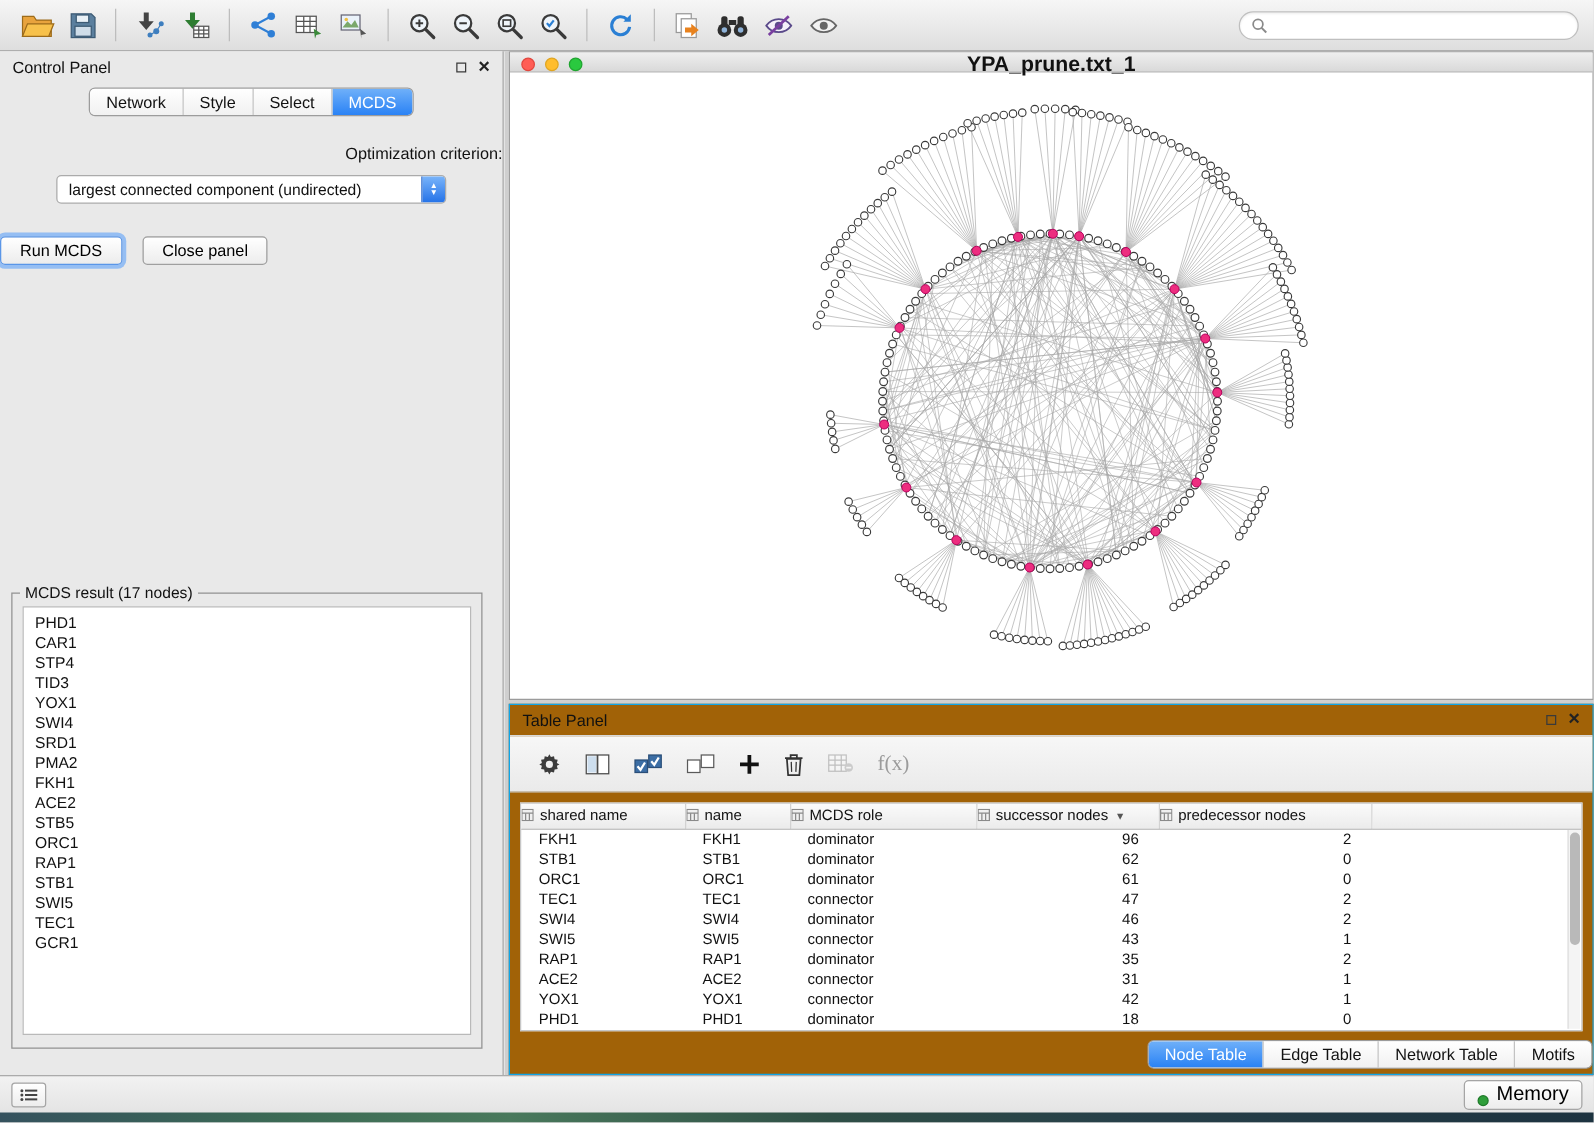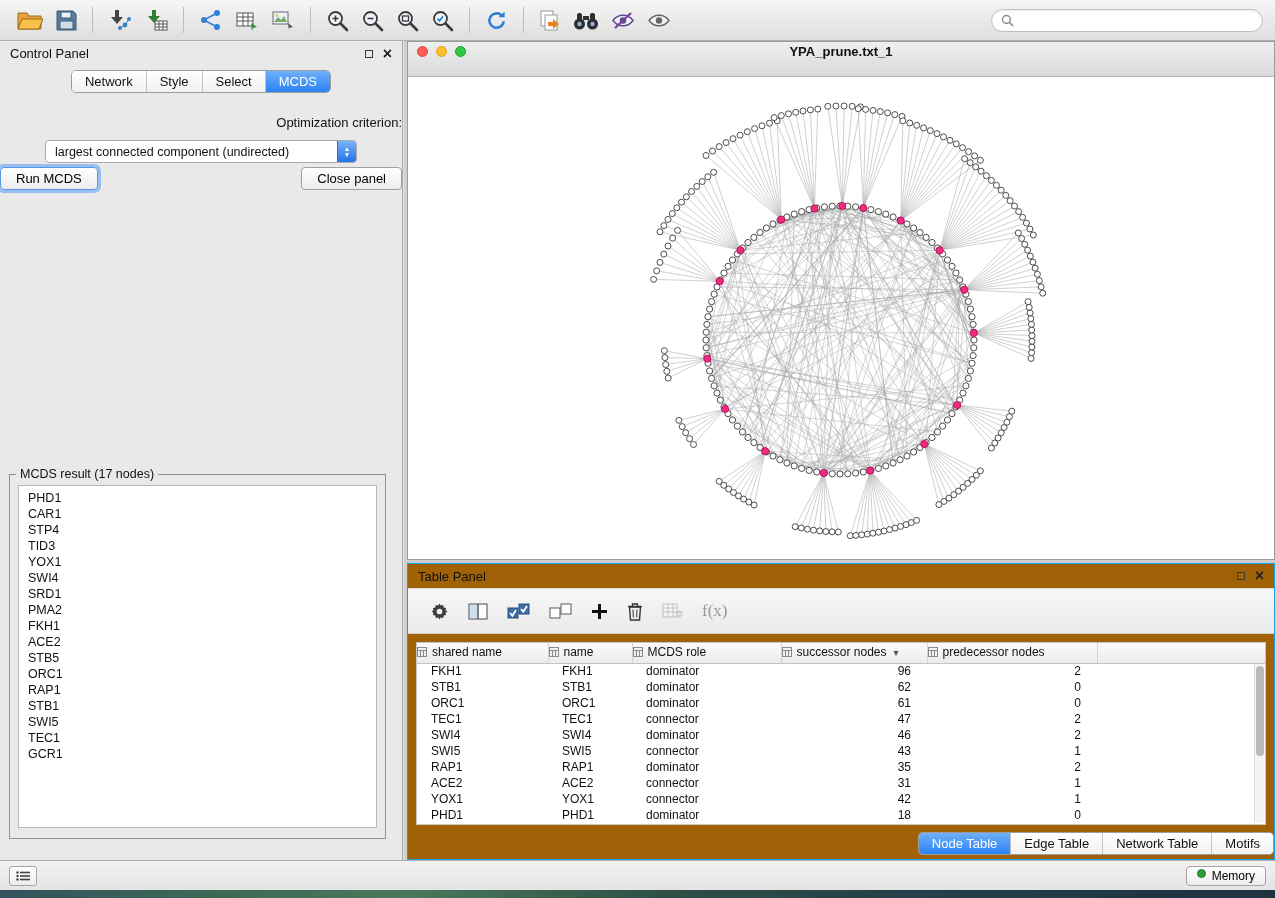--- a/index.html
+++ b/index.html
@@ -23,32 +23,32 @@
 .ctab-row{display:flex;justify-content:center;padding:4px 0 8px}
 .segmented{display:inline-flex;background:#fff;border:1px solid #9c9c9c;border-radius:5px;overflow:hidden}
 .seg{padding:3px 13px;font-size:13px;border-left:1px solid #c2c2c2;cursor:default;background:linear-gradient(#fff,#f1f1f1);white-space:nowrap}
 .seg:first-child{border-left:0}
 .seg.active{background:linear-gradient(#6fb0f9,#2a82f5);color:#fff}
 .cp-body{padding-top:14px}
 .opt-label{text-align:right;font-size:13px;margin-bottom:10px}
 .dropdown{width:312px;height:23px;margin:0 auto;border:1px solid #ababab;border-radius:4px;background:#fff;display:flex;align-items:center;padding-left:9px;font-size:12.5px;overflow:hidden}
 .dd-value{white-space:nowrap;overflow:hidden}
 .dd-stepper{margin-left:auto;width:19px;height:100%;background:linear-gradient(#79b4fa,#2573e8);color:#fff;display:flex;flex-direction:column;align-items:center;justify-content:center;font-size:6.5px;line-height:6px;border-left:1px solid #2f6fd0}
-.btn-row{display:flex;justify-content:space-between;gap:16px;margin-top:4px}
+.btn-row{display:flex;justify-content:flex-start;gap:16px;margin-top:26px}
 .mac-btn{font-family:inherit;font-size:13px;padding:3px 15px;background:linear-gradient(#ffffff,#ececec);border:1px solid #9f9f9f;border-radius:4px;cursor:default}
 .mac-btn.focused{box-shadow:0 0 0 3px rgba(94,162,250,.6);border-color:#5a96e8}
 .result-box{position:absolute;left:9px;right:16px;top:426px;bottom:21px;border:1px solid #919191;position:absolute}
 .result-box legend{font-size:12.5px;padding:0 4px;margin-left:6px}
 .result-list{position:absolute;left:8px;right:8px;top:4px;bottom:10px;background:#fff;border:1px solid #b9b9b9;padding:4px 9px;font-size:12.5px;line-height:16px;overflow:hidden}
 
 
 .right-col{position:absolute;left:404px;top:41px;right:0;bottom:38px;background:#d6d6d6}
 .v-splitter{position:absolute;left:0;top:0;width:3px;bottom:0;background:#cfcfcf}
 .network-window{position:absolute;left:3px;top:0;right:0;height:519px;background:#fff;border:1px solid #9b9b9b}
-.net-titlebar{height:35px;background:linear-gradient(#efefef,#d9d9d9);border-bottom:1px solid #b5b5b5;position:relative;text-align:center;font-size:13px;font-weight:bold;line-height:19px}
+.net-titlebar{height:16px;background:linear-gradient(#efefef,#d9d9d9);border-bottom:1px solid #b5b5b5;position:relative;text-align:center;font-size:17px;font-weight:bold;line-height:19px}
 .traffic{position:absolute;left:9px;top:4px;display:flex;gap:8px}
 .tl{width:11px;height:11px;border-radius:50%;display:inline-block}
 .tl.red{background:#ff5d55;border:1px solid #e2463d}
 .tl.yellow{background:#ffbd2e;border:1px solid #e0a520}
 .tl.green{background:#2ac93f;border:1px solid #1fa52f}
 .net-canvas{display:block;width:100%;height:497px}
 
 .h-splitter{position:absolute;left:3px;right:0;top:519px;height:3px;background:#cfcfcf}
 .table-panel{position:absolute;left:3px;right:0;top:522px;bottom:0;background:#a16207;border:1px solid #0ea5e9}
 .table-panel .panel-header{height:24px}
@@ -68,21 +68,21 @@
 .hcaret{margin-left:7px;color:#555;font-size:10px}
 tbody td{height:16px;font-size:12px;padding:0 4px 0 14px;white-space:nowrap;overflow:hidden}
 tbody td.num{text-align:right;padding-right:16px}
 .scrollbar{position:absolute;top:21px;right:1px;width:10px;bottom:1px;background:#f4f4f4;border-left:1px solid #ddd}
 .thumb{position:absolute;top:2px;left:1px;width:8px;height:90px;background:#b9b9b9;border-radius:4px}
 .table-tabs{position:absolute;left:0;right:0;bottom:4px;display:flex;justify-content:flex-end}
 
 
 .status-bar{position:absolute;left:0;right:0;bottom:8px;height:30px;background:linear-gradient(#f2f2f2,#e4e4e4);border-top:1px solid #ababab;display:flex;align-items:center;padding:0 9px}
 .list-btn{width:28px;height:20px;border:1px solid #a5a5a5;border-radius:3px;background:linear-gradient(#fff,#ededed);display:flex;align-items:center;justify-content:center}
-.memory-btn{margin-left:auto;display:flex;align-items:flex-start;gap:6px;border:1px solid #a5a5a5;border-radius:4px;background:linear-gradient(#fff,#ededed);padding:2px 10px;font-size:12px}
+.memory-btn{margin-left:auto;display:flex;align-items:flex-end;gap:6px;border:1px solid #a5a5a5;border-radius:4px;background:linear-gradient(#fff,#ededed);padding:2px 10px;font-size:16px}
 .mem-dot{width:9px;height:9px;border-radius:50%;background:#2e9e3a;border:1px solid #1f7a2a;display:inline-block}
 .desktop-strip{position:absolute;left:0;right:0;bottom:0;height:8px;background:linear-gradient(90deg,#35525e 0%,#3c6b55 18%,#49795c 32%,#2f4f46 52%,#274049 70%,#1d3340 100%)}
 </style>
 </head>
 <body>
 
 <div class="app">
 
   <div class="toolbar">
     <button class="tbtn">

